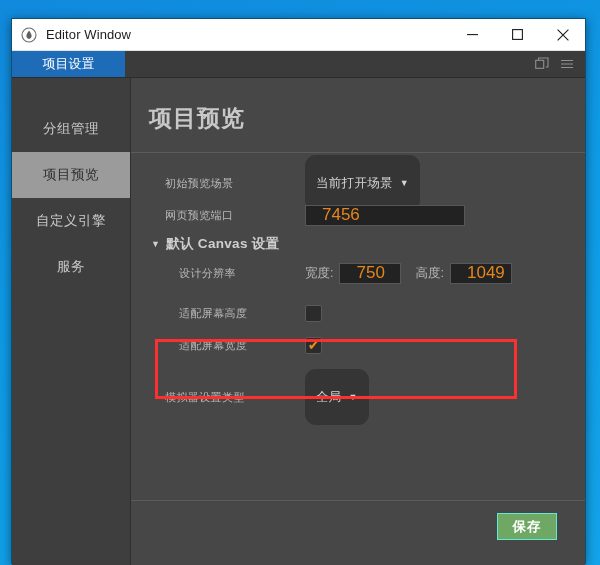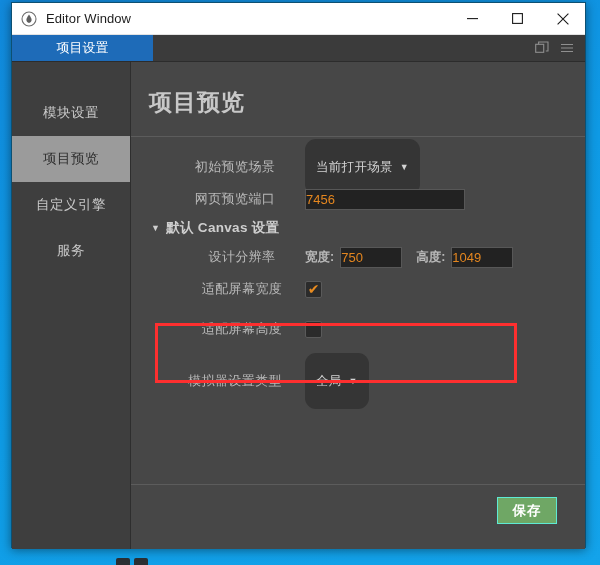--- a/index.html
+++ b/index.html
@@ -15,21 +15,21 @@
     background: linear-gradient(160deg, #1189dc 0%, #0e9ae5 45%, #13a3ea 100%);
   }
   
   .taskbar-nub {
     position: absolute; bottom: 0; width: 14px; height: 7px;
     background: #2b2f33; border-radius: 2px 2px 0 0;
   }
   
   #window {
     position: absolute;
-    left: 11px; top: 2px;
+    left: 11px; top: 18px;
     width: 575px; height: 546px;
     background: #7f1d1d;
     border: 1px solid #0d5072;
     box-sizing: border-box;
     box-shadow: 0 2px 10px rgba(0,0,0,.45);
   }
   
   #titlebar {
     position: relative;
     height: 31px;
@@ -58,21 +58,21 @@
   #tabstrip {
     height: 26px; background: #3b3b3b;
     display: flex; align-items: stretch;
     border-bottom: 1px solid #2c2c2c;
   }
   .tab {
     min-width: 97px;
     display: flex; align-items: center; justify-content: center;
     font-size: 13px; color: #ffffff;
     background: #1e6bb8;
-    padding: 0 22px;
+    padding: 0 8px;
     text-align: right;
   }
   #tab-tools {
     margin-left: auto; display: flex; align-items: center; gap: 11px;
     padding-right: 11px;
   }
   .tool-icon { width: 14px; height: 14px; color: #8f8f8f; display: block; }
 
   
   #body-split { display: flex; height: 487px; }
@@ -113,52 +113,51 @@
     padding: 14px 0 0 0;
     position: relative;
   }
   .row {
     display: flex; align-items: center;
     height: 32px;
     padding-left: 34px;
   }
   .row-label {
     width: 140px; flex: 0 0 140px;
-    font-size: 13px; color: #b9b9b9;
+    font-size: 11px; color: #b9b9b9;
     letter-spacing: .4px;
-    text-align: center;
   }
   .row-label.indent { padding-left: 14px; width: 126px; flex-basis: 126px; }
 
   .dropdown {
     background: #353535;
     border-radius: 11px;
     height: 22px;
     display: inline-flex; align-items: center;
     padding: 17px 11px;
     font-size: 12.5px; color: #d4d4d4;
     letter-spacing: .3px;
   }
   .caret { margin-left: 7px; font-size: 9px; color: #d4d4d4; }
 
   .text-input {
     background: #222222;
     border: 1px solid #575757;
     height: 21px;
     display: inline-flex; align-items: center;
-    padding: 0 0;
-    font-size: 13px; color: #e4861f;
+    padding: 0 16px;
+    font-size: 17px; color: #e4861f;
     box-sizing: border-box;
   }
   .text-input.wide { width: 160px; }
   .text-input.num { width: 62px; }
 
   .sub-label {
     font-size: 12.5px; color: #b9b9b9;
-    margin-right: 6px; margin-left: 0; font-weight: bold;
+    margin-right: 6px; margin-left: 0;
   }
 
   
   .section-head {
     display: flex; align-items: center;
     padding-left: 20px;
     height: 26px;
     font-size: 13.5px; color: #cfcfcf; font-weight: bold;
     letter-spacing: .3px;
   }
@@ -254,21 +253,21 @@
           <path d="M1 3.5 H13 M1 7 H13 M1 10.5 H13" stroke="#8f8f8f" stroke-width="1.2"></path>
         </svg>
       </span>
     </div>
   </div>
 
   <div id="body-split">
 
     <div id="sidebar">
       <div class="side-item">
-        <span>模块设置</span>
+        <span>分组管理</span>
       </div>
       <div class="side-item active">
         <span>项目预览</span>
       </div>
       <div class="side-item">
         <span>自定义引擎</span>
       </div>
       <div class="side-item">
         <span>服务</span>
       </div>
@@ -300,30 +299,30 @@
         </div>
 
         <div class="row">
           <span class="row-label indent">设计分辨率</span>
           <span class="sub-label">宽度:</span>
           <span class="text-input num">750</span>
           <span class="sub-label" style="margin-left:14px">高度:</span>
           <span class="text-input num">1049</span>
         </div>
 
+        <div class="row" style="margin-top:8px">
+          <span class="row-label indent">适配屏幕高度</span>
+          <span class="checkbox"></span>
+        </div>
+
         <div class="row">
           <span class="row-label indent">适配屏幕宽度</span>
           <span class="checkbox">
             <span class="tick">✔</span>
           </span>
-        </div>
-
-        <div class="row" style="margin-top:8px">
-          <span class="row-label indent">适配屏幕高度</span>
-          <span class="checkbox"></span>
         </div>
 
         <div class="row" style="margin-top:20px">
           <span class="row-label">模拟器设置类型</span>
           <span class="dropdown">
             <span>全局</span>
             <span class="caret">▼</span>
           </span>
         </div>
 

